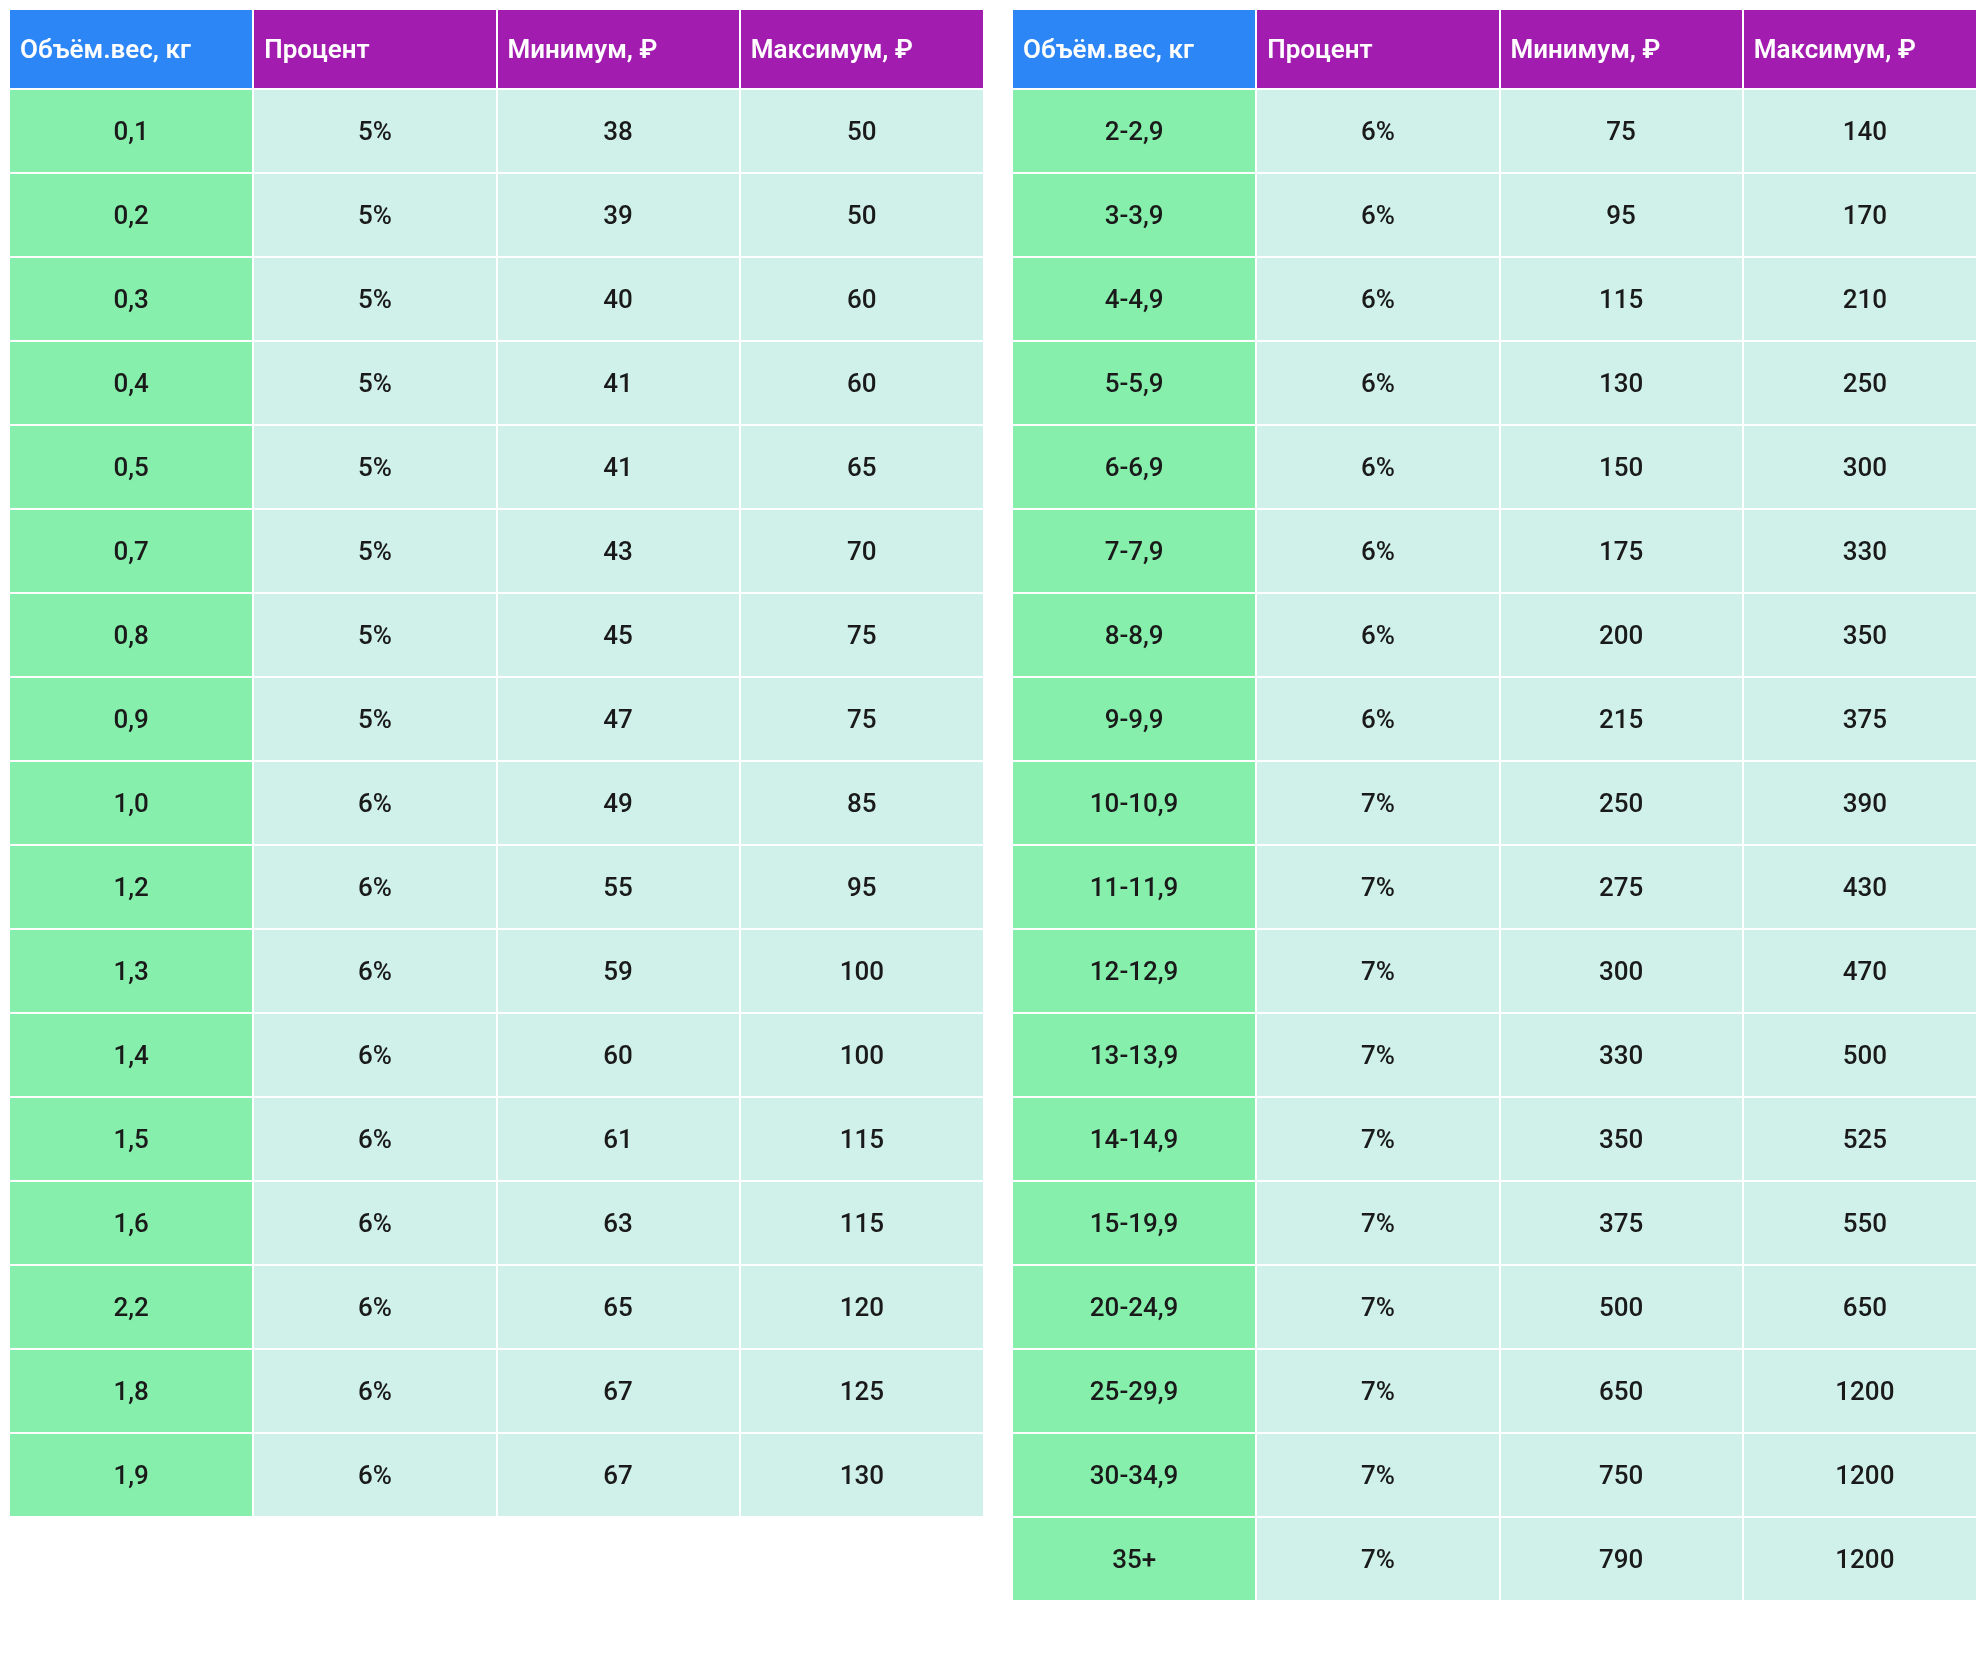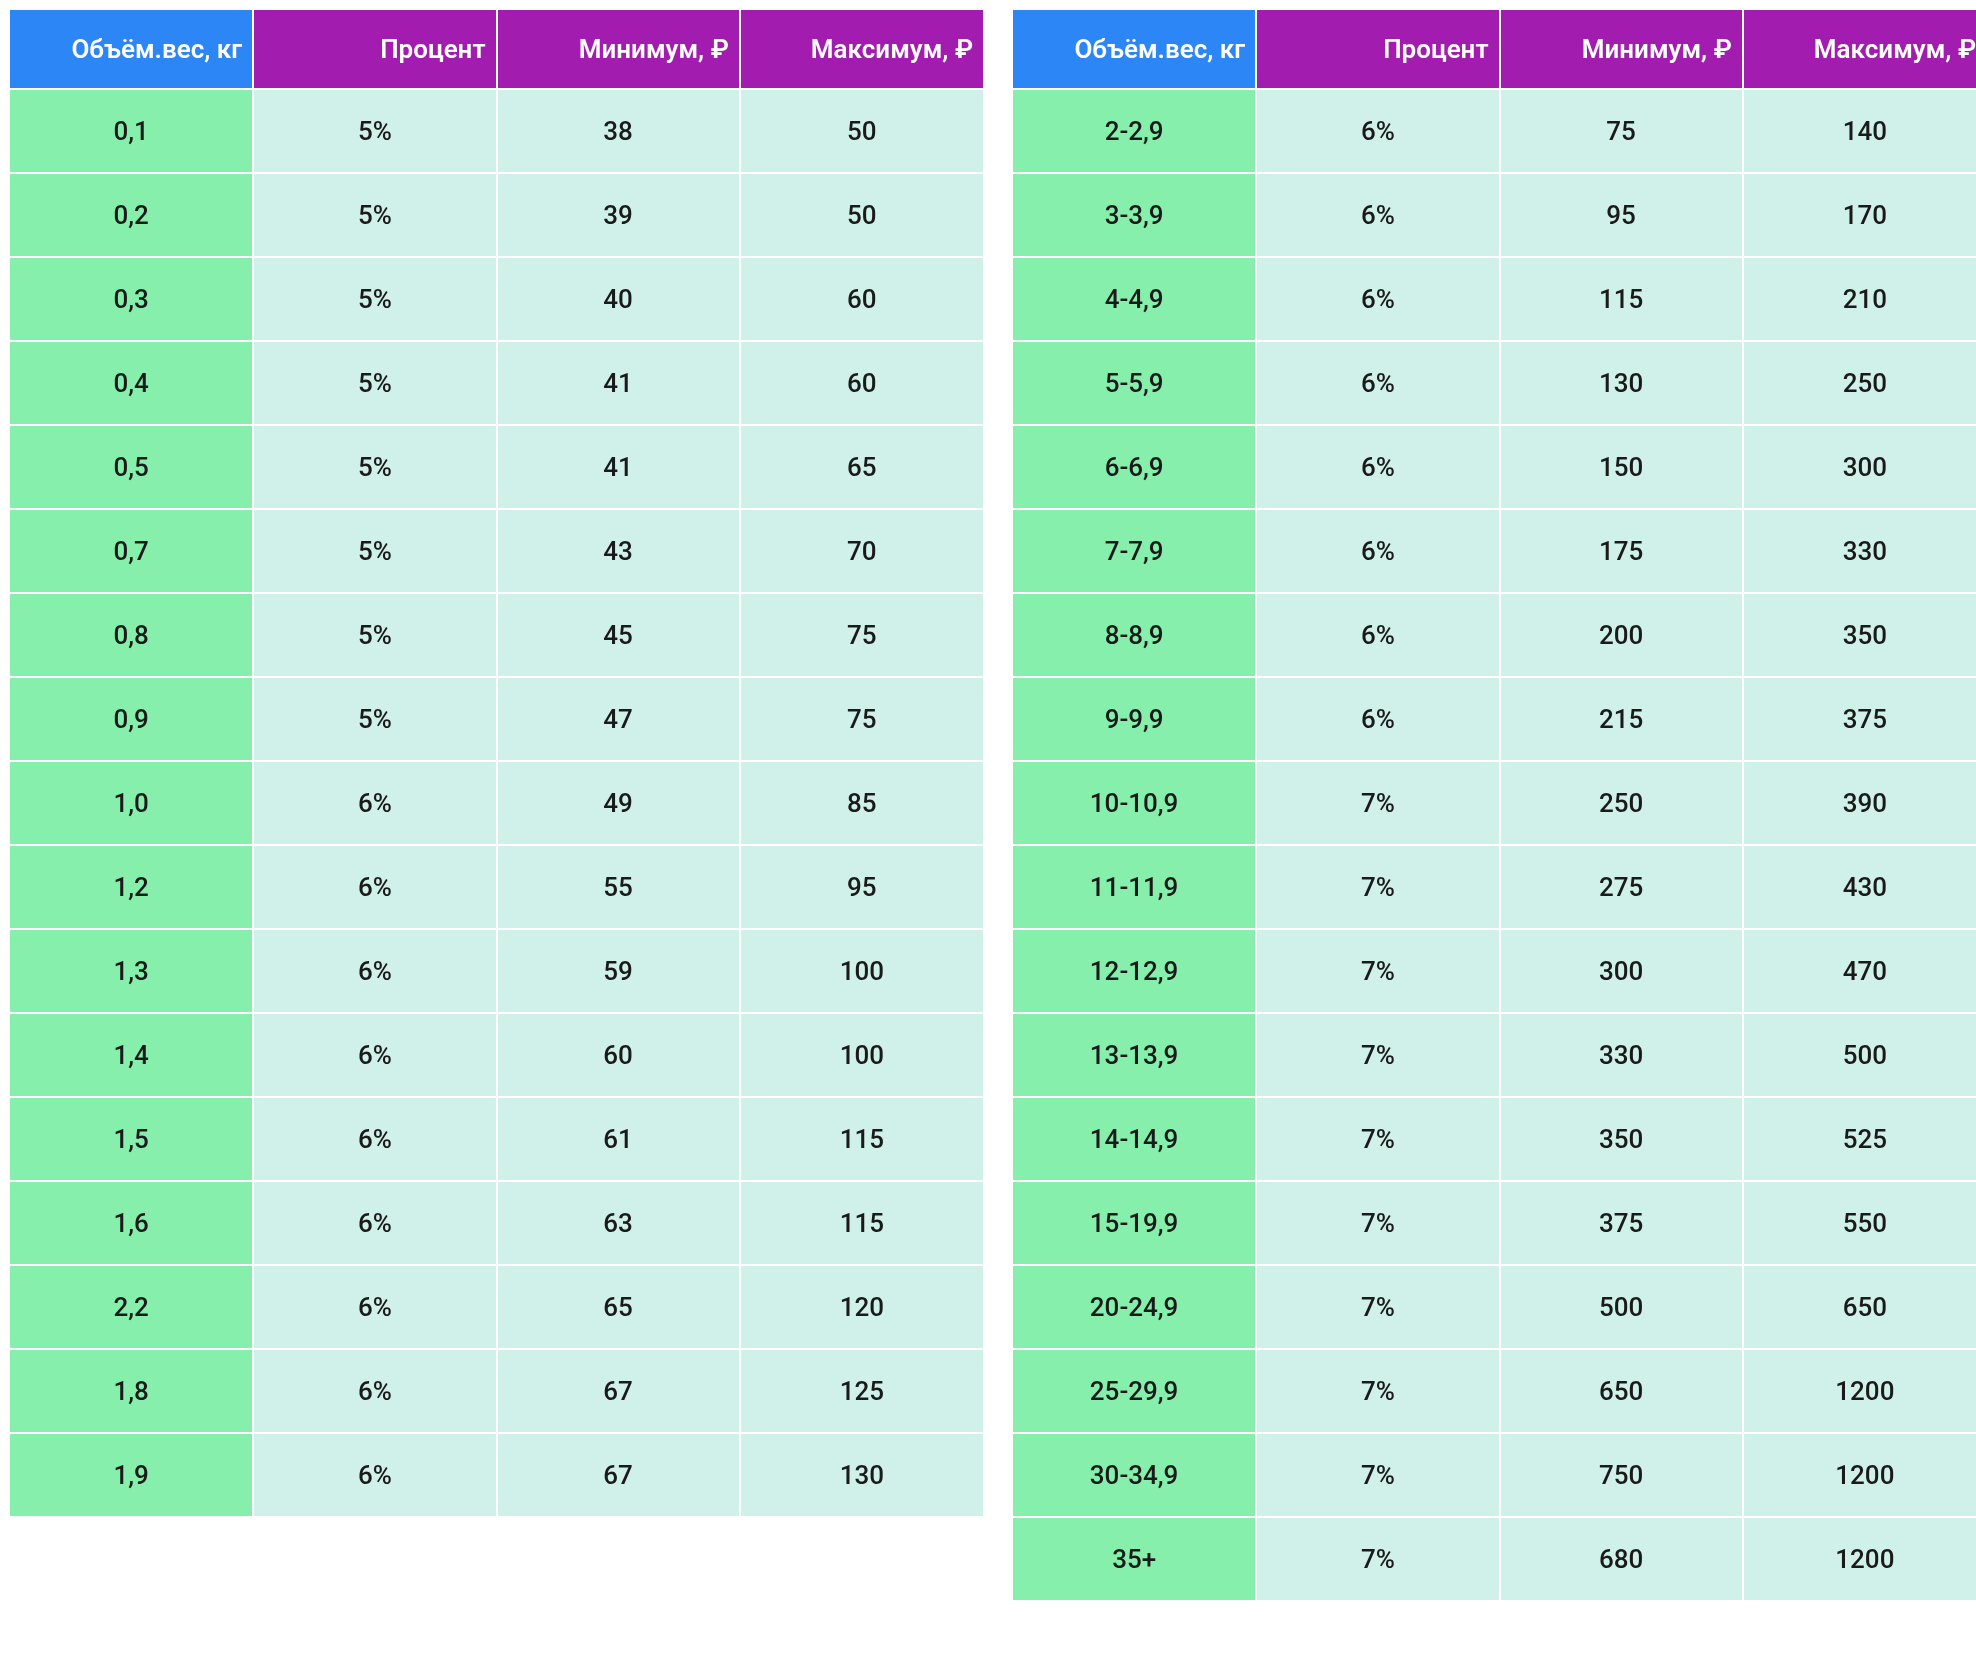--- a/index.html
+++ b/index.html
@@ -18,21 +18,21 @@
   table {
     width: 100%;
     border-collapse: collapse;
     table-layout: fixed;
   }
   th {
     color: #ffffff;
     font-weight: 600;
     font-size: 26px;
     padding: 24px 10px;
-    text-align: right;
+    text-align: left;
     border-right: 2px solid #ffffff;
   }
   th:last-child { border-right: none; }
   th.h-weight { background: #2d86f6; }
   th.h-other  { background: #a21caf; }
   td {
     font-size: 26px;
     font-weight: 500;
     text-align: center;
     padding: 26px 10px;
@@ -275,20 +275,20 @@
           </tr>
           <tr>
             <td class="c-weight">30-34,9</td>
             <td class="c-other">7%</td>
             <td class="c-other">750</td>
             <td class="c-other">1200</td>
           </tr>
           <tr>
             <td class="c-weight">35+</td>
             <td class="c-other">7%</td>
-            <td class="c-other">680</td>
+            <td class="c-other">790</td>
             <td class="c-other">1200</td>
           </tr>
         </tbody>
     </table>
   </div>
 
 </div>
 
 </body></html>

